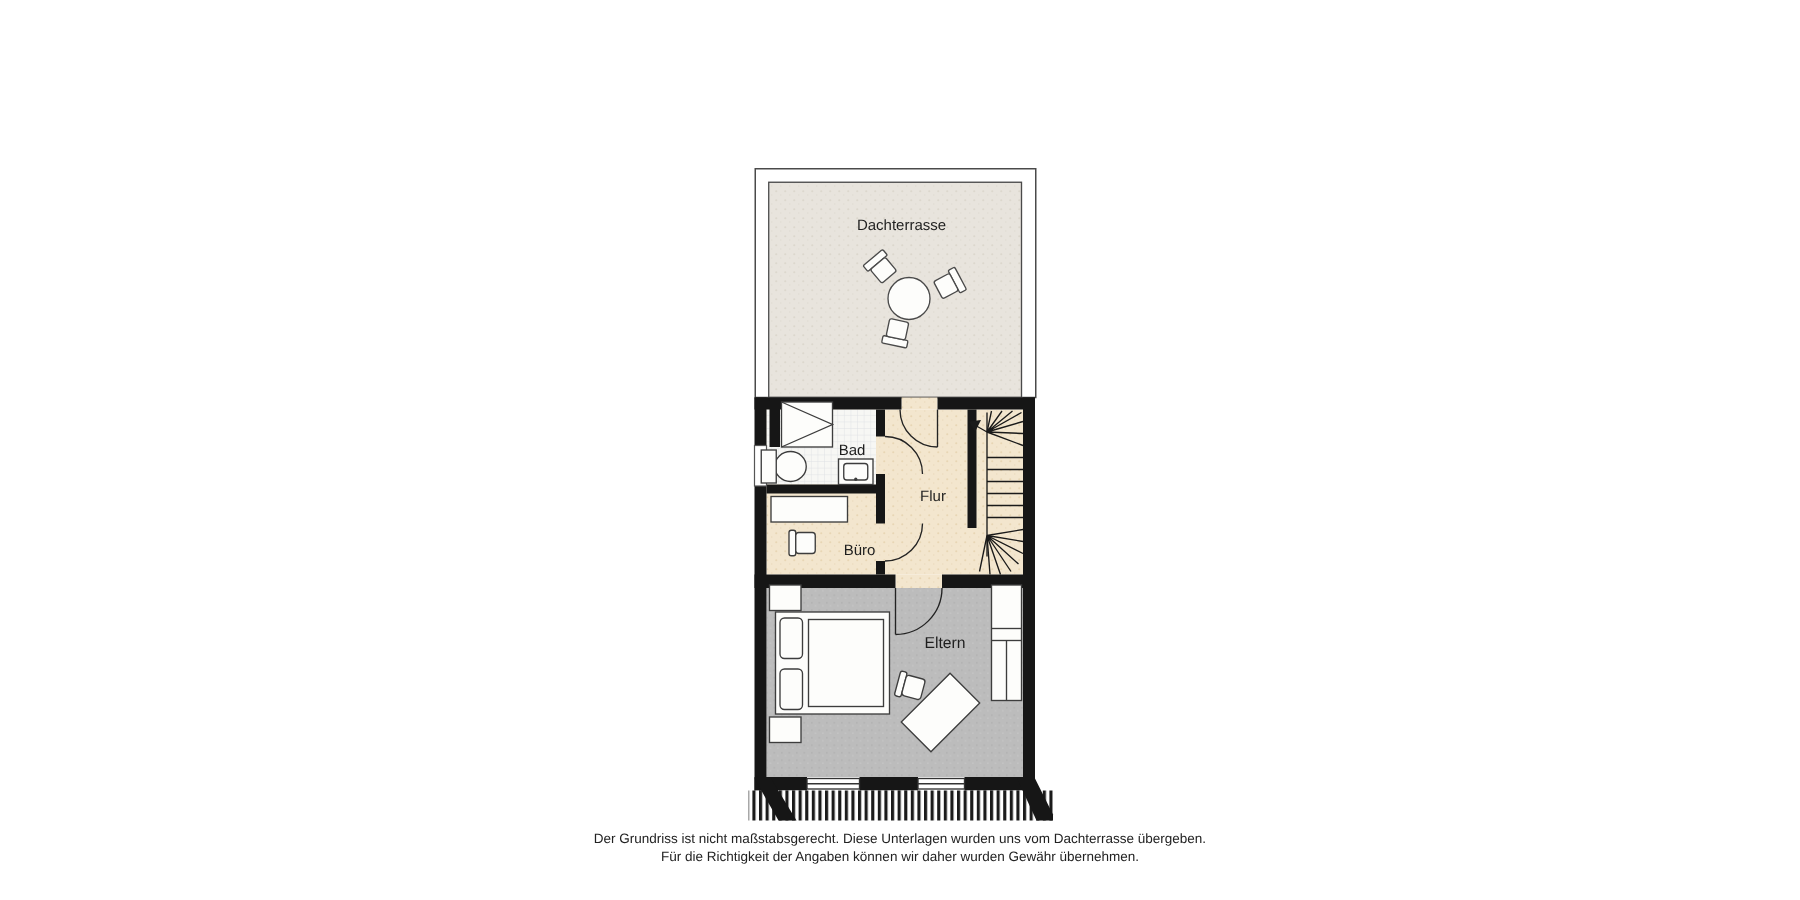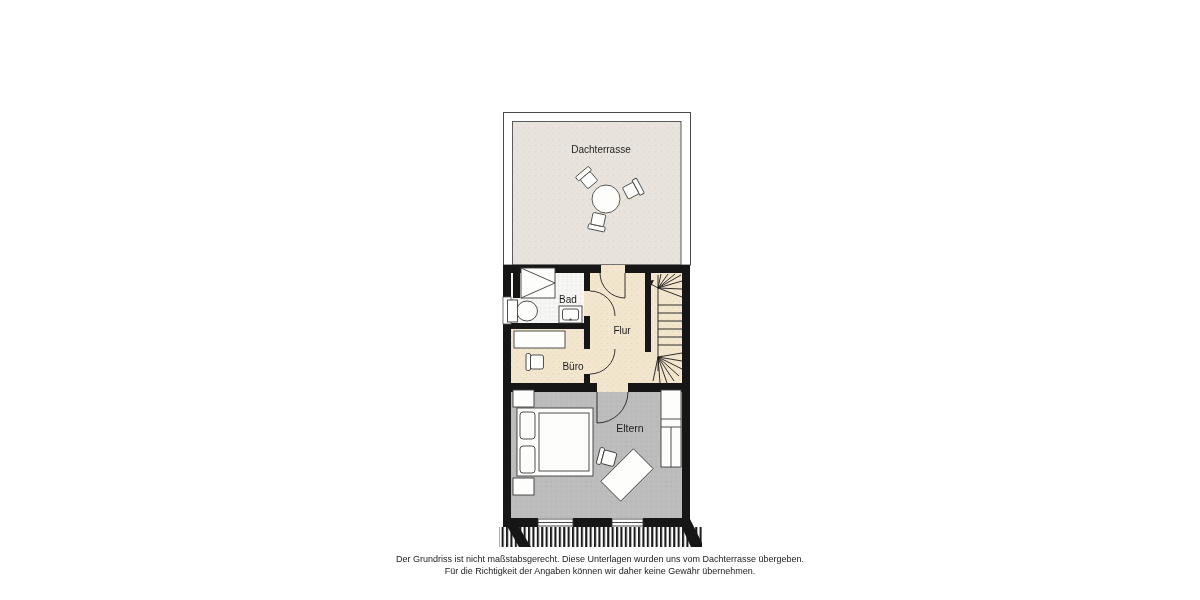--- a/index.html
+++ b/index.html
@@ -181,16 +181,16 @@
     <text class="room-label lbl-10" x="601" y="153">Dachterrasse</text>
     <text class="room-label lbl-10" x="568" y="303">Bad</text>
     <text class="room-label lbl-10" x="622" y="334">Flur</text>
     <text class="room-label lbl-10" x="573" y="370">Büro</text>
     <text class="room-label lbl-105" x="630" y="432">Eltern</text>
   </g>
 </svg>
 
   <div class="footer">
     <div>Der Grundriss ist nicht maßstabsgerecht. Diese Unterlagen wurden uns vom Dachterrasse übergeben.</div>
-    <div>Für die Richtigkeit der Angaben können wir daher keine Gewähr übernehmen.</div>
+    <div>Für die Richtigkeit der Angaben können wir daher wurden Gewähr übernehmen.</div>
   </div>
 
 </div>
 
 </body></html>

